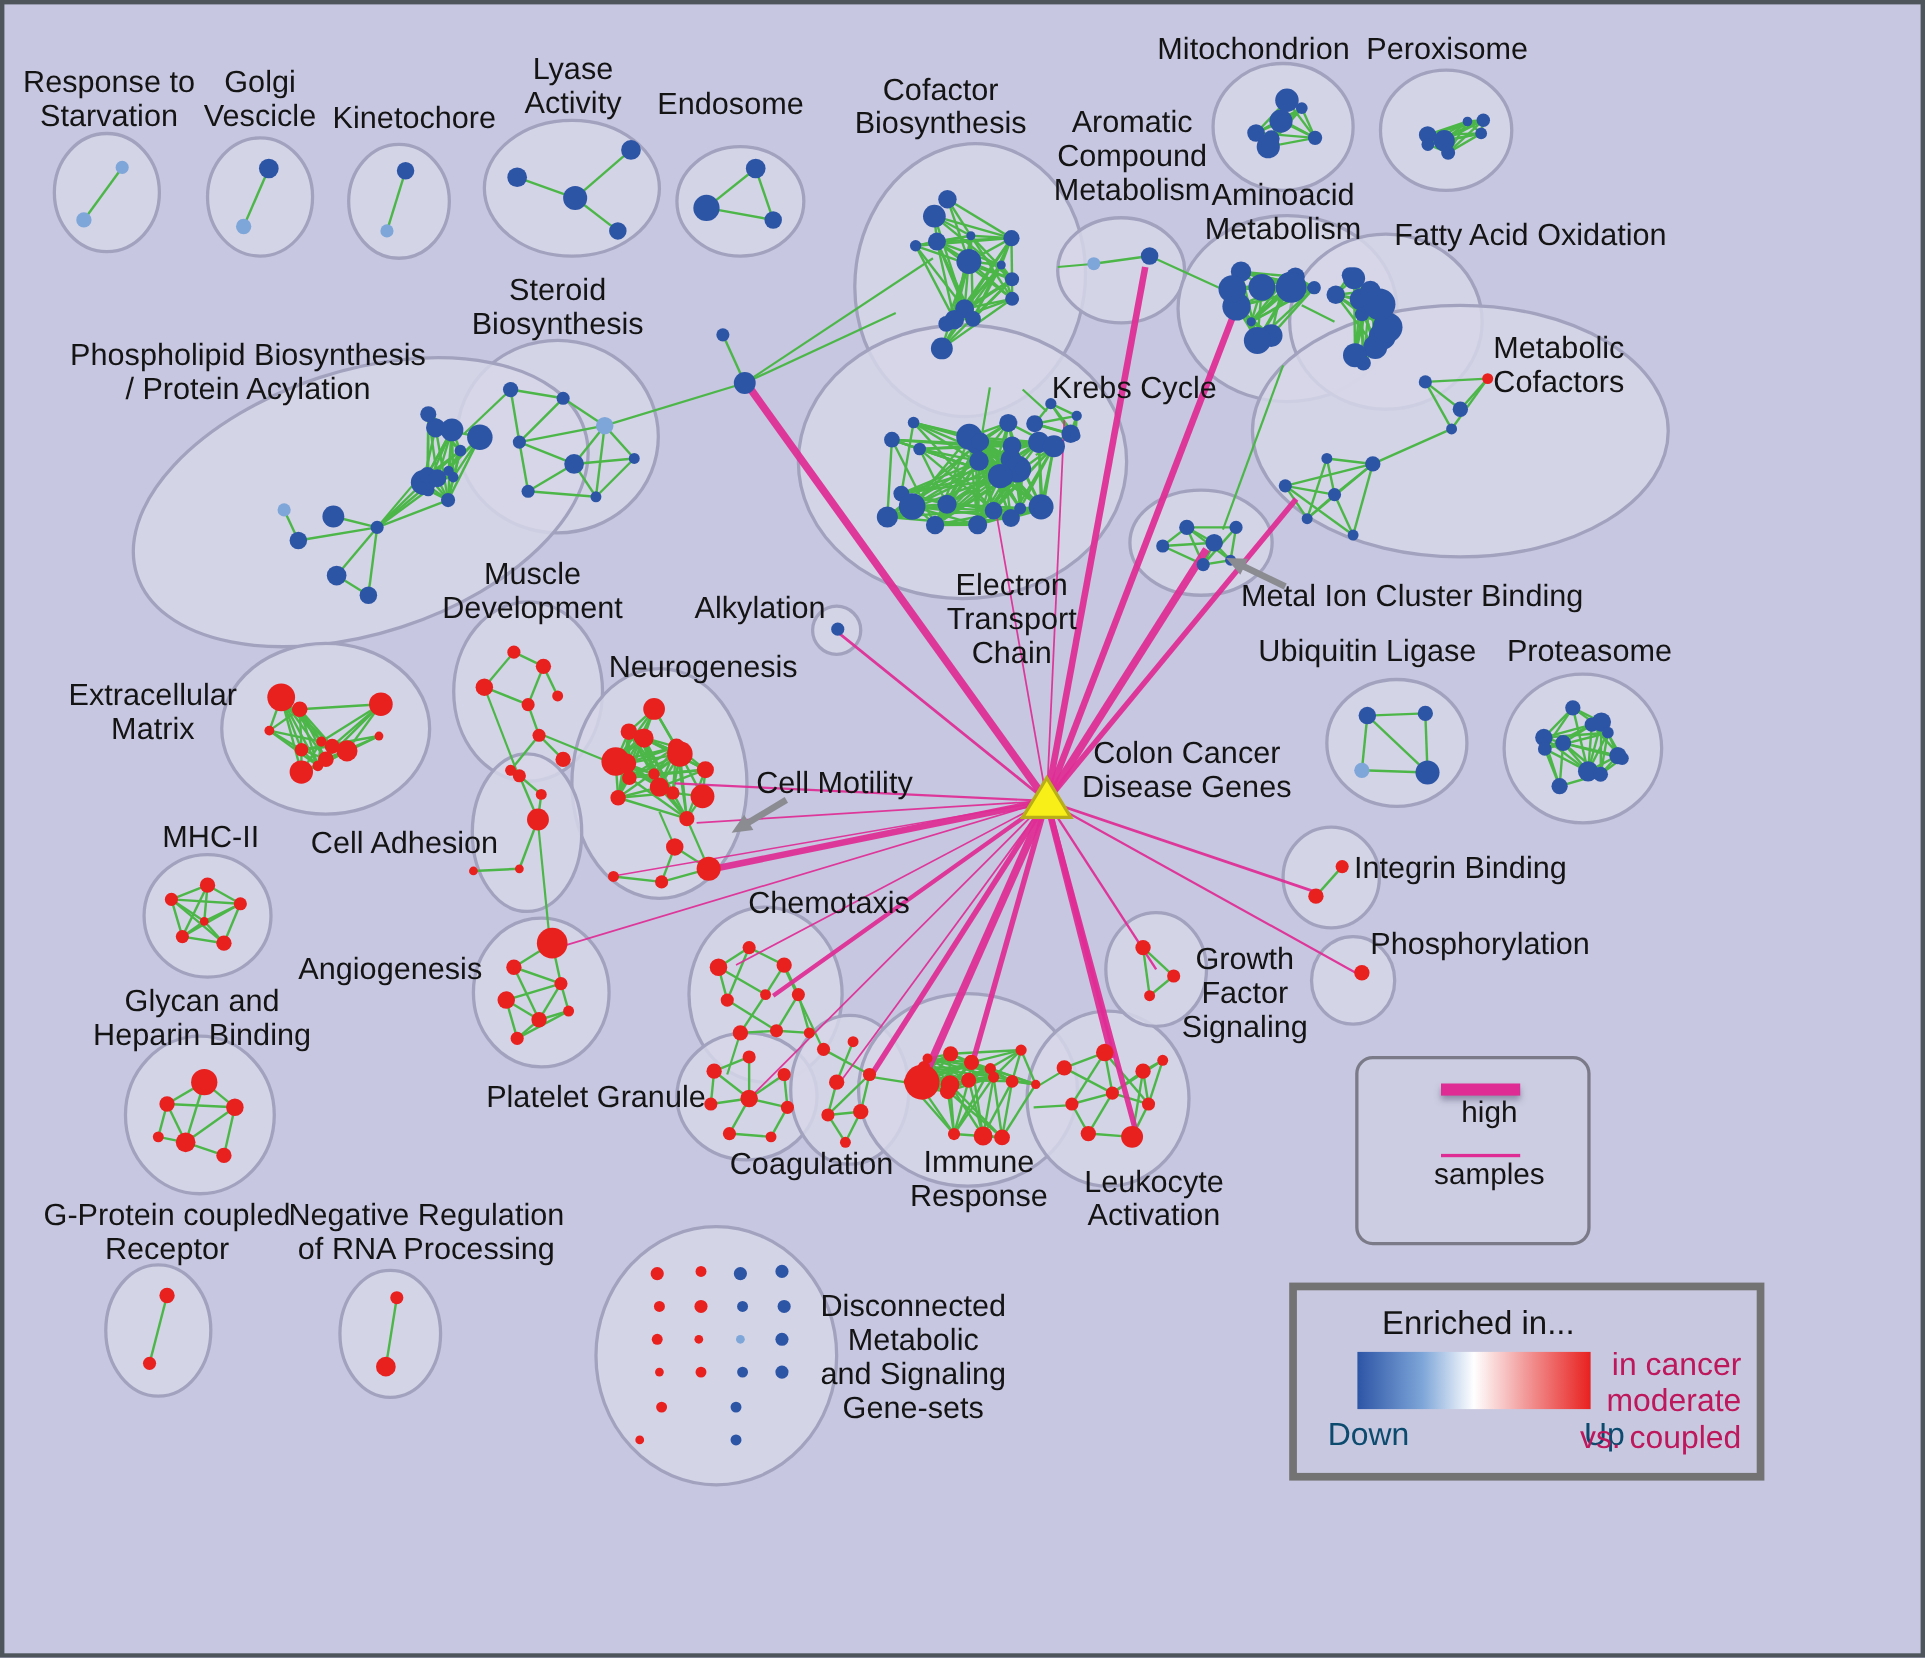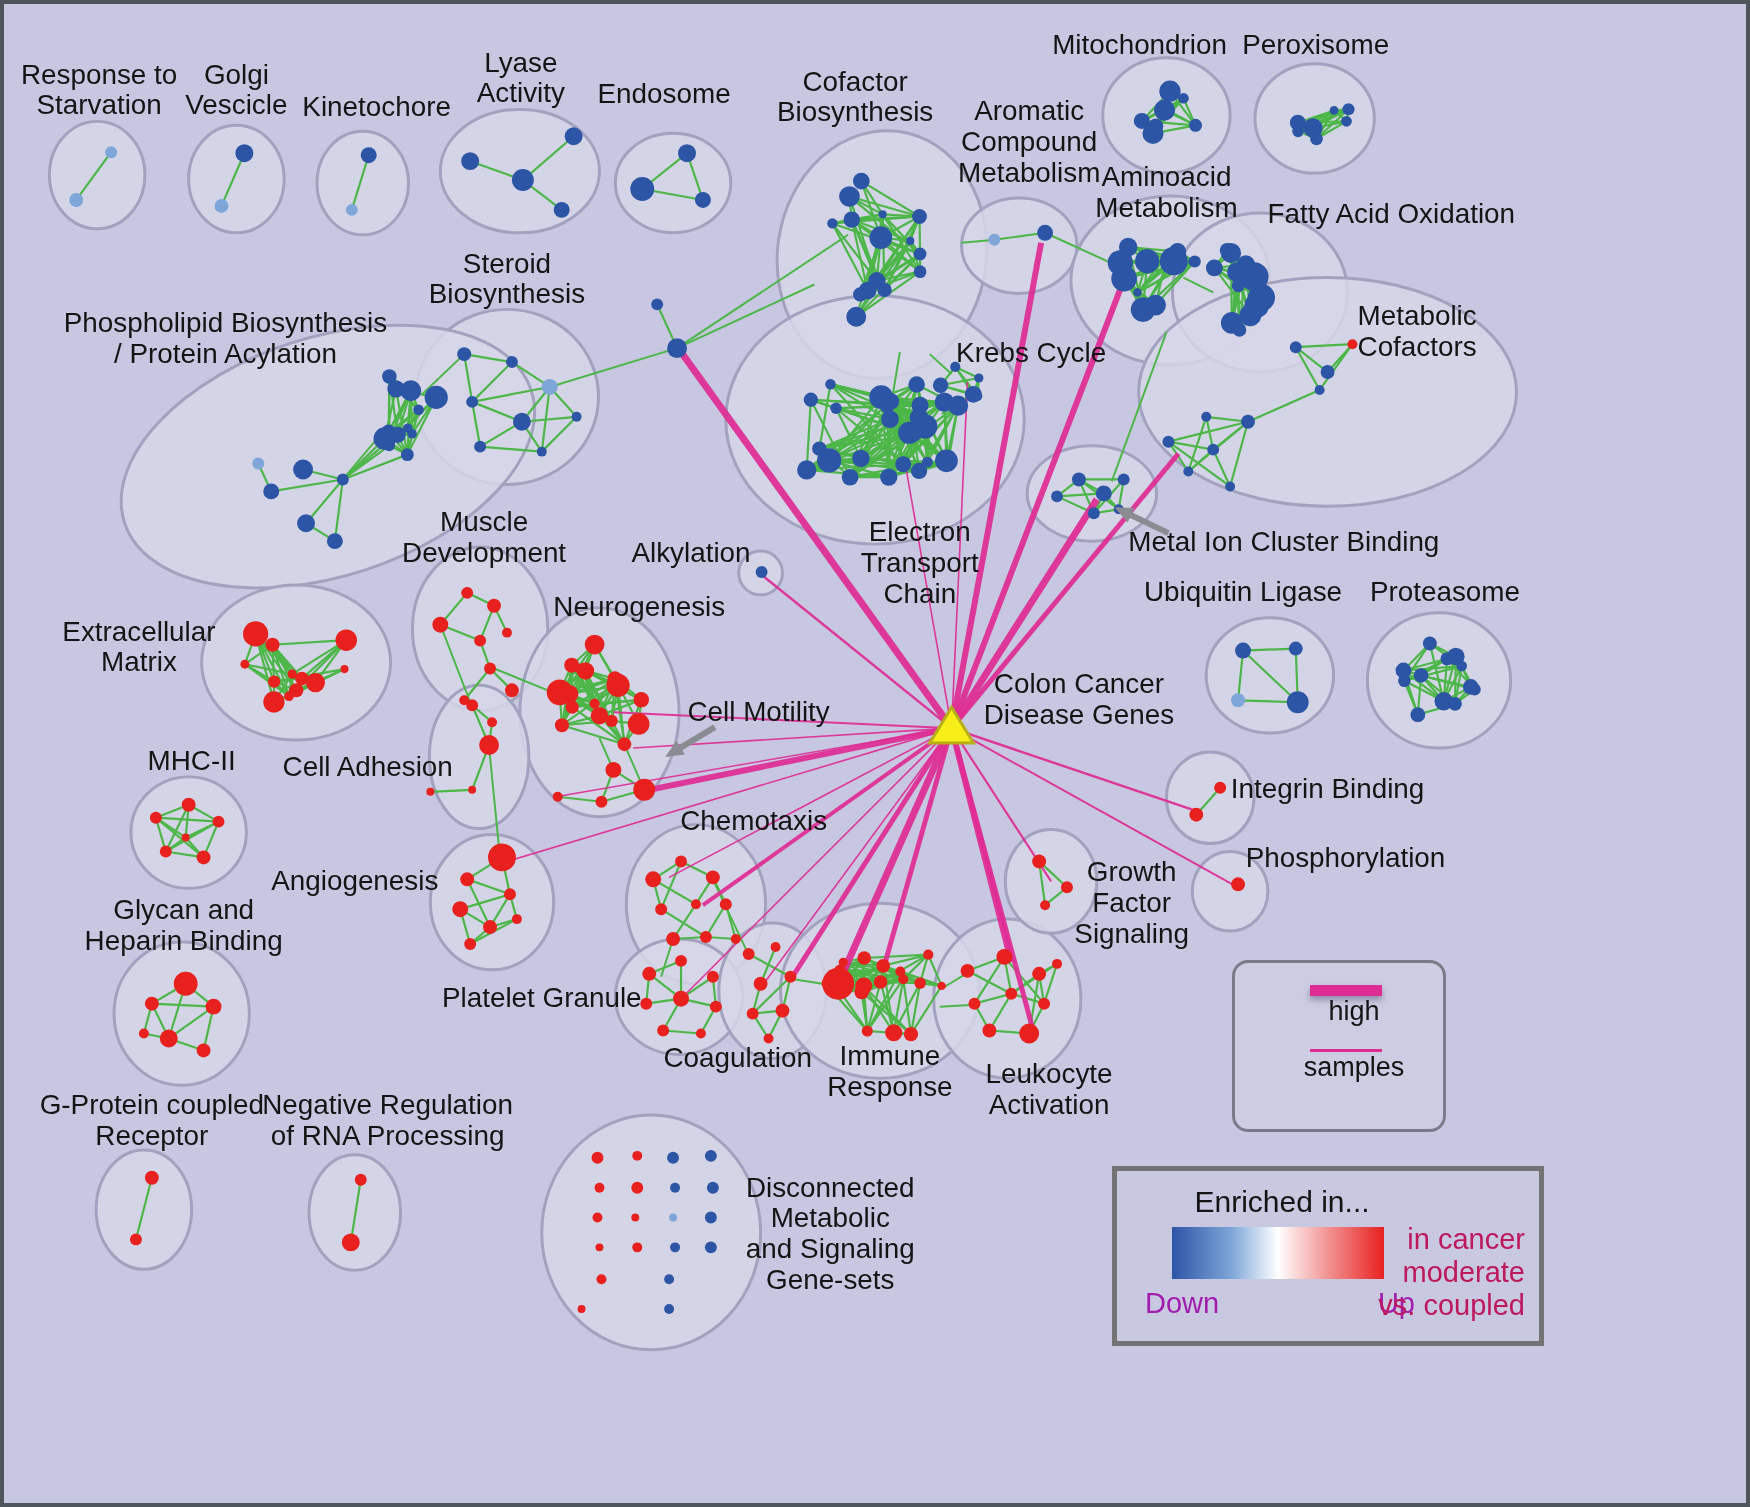--- a/index.html
+++ b/index.html
@@ -10,27 +10,27 @@
   #netmap text{font-family:"Liberation Sans",sans-serif;fill:#141414;}
   .legend-overlap{position:absolute;left:1228px;top:956px;width:214px;height:172px;
     border:3px solid #7a7a88;border-radius:16px;background:rgba(210,210,228,0.45);
     box-sizing:border-box;}
   .lg-title{text-align:center;font-size:29px;color:#141414;margin-top:12px;line-height:33px;}
   .lg-row{display:flex;align-items:center;margin:22px 0 0 14px;flex-direction:column;}
   .line-high{display:inline-block;width:72px;height:11px;background:#df2c94;
     box-shadow:0 4px 6px rgba(90,90,120,.55);}
   .line-mod{display:inline-block;width:72px;height:3px;background:#df2c94;}
   .lg-label{font-size:27px;color:#141414;margin-left:16px;}
-  .legend-enriched{position:absolute;left:1108px;top:1162px;width:432px;height:180px;
-    border:5px solid #737373;background:rgba(205,205,224,0.25);box-sizing:border-box;}
+  .legend-enriched{position:absolute;left:1168px;top:1162px;width:432px;height:180px;
+    border:7px solid #737373;background:rgba(205,205,224,0.25);box-sizing:border-box;}
   .en-title{position:absolute;left:30px;top:14px;width:270px;text-align:center;
     font-size:30px;color:#141414;}
   .en-bar{position:absolute;left:55px;top:56px;width:212px;height:52px;}
   .en-ends{position:absolute;left:28px;top:116px;width:270px;display:flex;
-    justify-content:space-between;font-size:29px;color:#a21caf;}
+    justify-content:space-between;font-size:29px;color:#0c4a6e;}
   .en-note{position:absolute;right:14px;top:52px;text-align:right;font-size:29px;
     line-height:33px;color:#be185d;}
 </style>
 </head>
 <body>
 
 <div class="figure">
   <svg id="netmap" viewBox="0 0 1750 1507">
       <g>
         <ellipse cx="93" cy="172" rx="48" ry="54" fill="#d6d6e7" fill-opacity="0.85" stroke="#a2a2bf" stroke-width="3"></ellipse>

